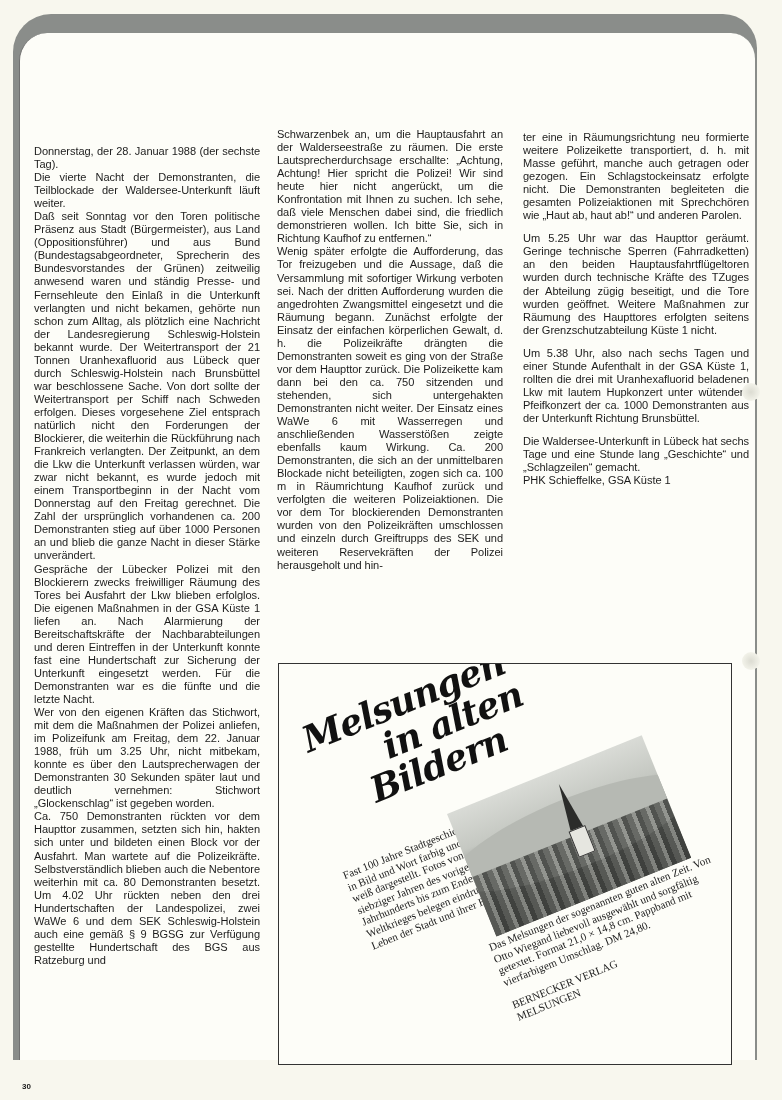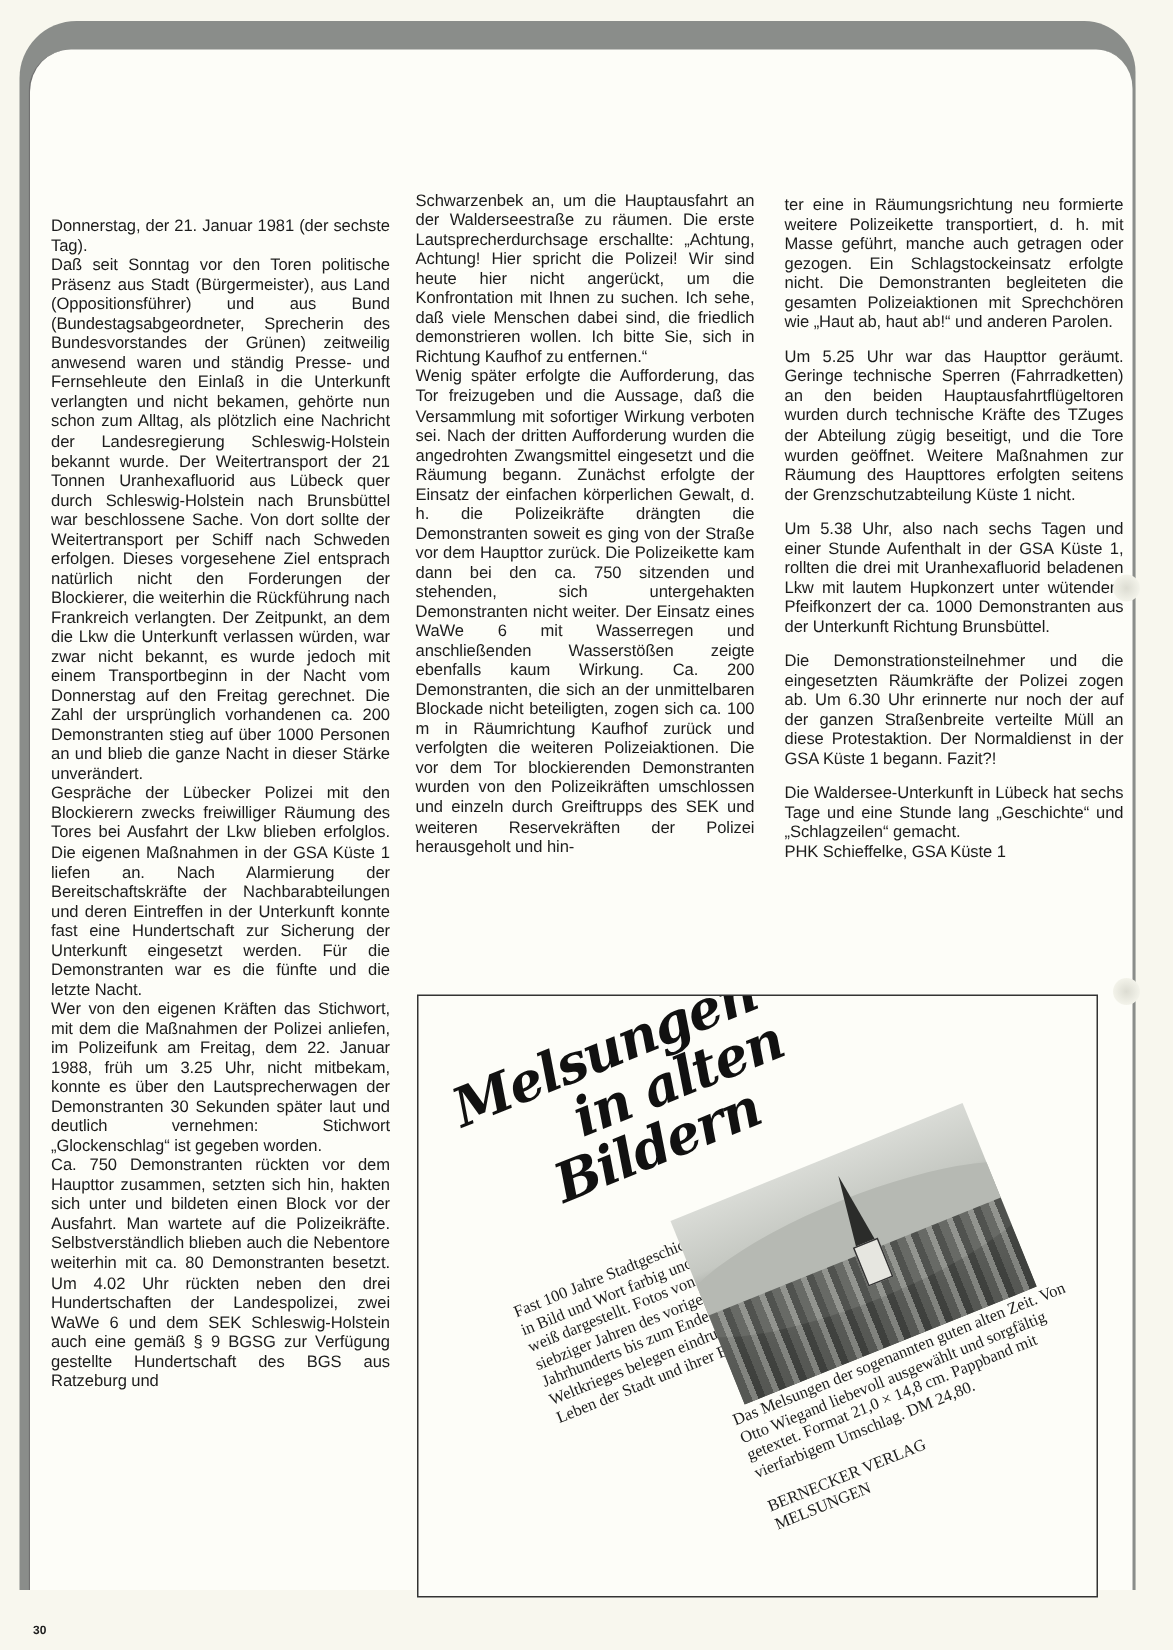--- a/index.html
+++ b/index.html
@@ -127,37 +127,37 @@
   }
 </style>
 </head>
 <body>
 
 <div class="frame"></div>
 <div class="frame-inner"></div>
 <div class="frame-cover"></div>
 
 <div class="col" id="col1">
-  <p>Donnerstag, der 21. Januar 1981 (der sechste Tag).</p>
+  <p>Donnerstag, der 28. Januar 1988 (der sechste Tag).</p>
+  <p>Die vierte Nacht der Demonstranten, die Teilblockade der Waldersee-Unterkunft läuft weiter.</p>
   <p>Daß seit Sonntag vor den Toren politische Präsenz aus Stadt (Bürgermeister), aus Land (Oppositionsführer) und aus Bund (Bundestagsabgeordneter, Sprecherin des Bundesvorstandes der Grünen) zeitweilig anwesend waren und ständig Presse- und Fernsehleute den Einlaß in die Unterkunft verlangten und nicht bekamen, gehörte nun schon zum Alltag, als plötzlich eine Nachricht der Landesregierung Schleswig-Holstein bekannt wurde. Der Weitertransport der 21 Tonnen Uranhexafluorid aus Lübeck quer durch Schleswig-Holstein nach Brunsbüttel war beschlossene Sache. Von dort sollte der Weitertransport per Schiff nach Schweden erfolgen. Dieses vorgesehene Ziel entsprach natürlich nicht den Forderungen der Blockierer, die weiterhin die Rückführung nach Frankreich verlangten. Der Zeitpunkt, an dem die Lkw die Unterkunft verlassen würden, war zwar nicht bekannt, es wurde jedoch mit einem Transportbeginn in der Nacht vom Donnerstag auf den Freitag gerechnet. Die Zahl der ursprünglich vorhandenen ca. 200 Demonstranten stieg auf über 1000 Personen an und blieb die ganze Nacht in dieser Stärke unverändert.</p>
   <p>Gespräche der Lübecker Polizei mit den Blockierern zwecks freiwilliger Räumung des Tores bei Ausfahrt der Lkw blieben erfolglos. Die eigenen Maßnahmen in der GSA Küste 1 liefen an. Nach Alarmierung der Bereitschaftskräfte der Nachbarabteilungen und deren Eintreffen in der Unterkunft konnte fast eine Hundertschaft zur Sicherung der Unterkunft eingesetzt werden. Für die Demonstranten war es die fünfte und die letzte Nacht.</p>
   <p>Wer von den eigenen Kräften das Stichwort, mit dem die Maßnahmen der Polizei anliefen, im Polizeifunk am Freitag, dem 22. Januar 1988, früh um 3.25 Uhr, nicht mitbekam, konnte es über den Lautsprecherwagen der Demonstranten 30 Sekunden später laut und deutlich vernehmen: Stichwort „Glockenschlag“ ist gegeben worden.</p>
   <p>Ca. 750 Demonstranten rückten vor dem Haupttor zusammen, setzten sich hin, hakten sich unter und bildeten einen Block vor der Ausfahrt. Man wartete auf die Polizeikräfte. Selbstverständlich blieben auch die Nebentore weiterhin mit ca. 80 Demonstranten besetzt. Um 4.02 Uhr rückten neben den drei Hundertschaften der Landespolizei, zwei WaWe 6 und dem SEK Schleswig-Holstein auch eine gemäß § 9 BGSG zur Verfügung gestellte Hundertschaft des BGS aus Ratzeburg und</p>
 </div>
 
 <div class="col" id="col2">
   <p>Schwarzenbek an, um die Hauptausfahrt an der Walderseestraße zu räumen. Die erste Lautsprecherdurchsage erschallte: „Achtung, Achtung! Hier spricht die Polizei! Wir sind heute hier nicht angerückt, um die Konfrontation mit Ihnen zu suchen. Ich sehe, daß viele Menschen dabei sind, die friedlich demonstrieren wollen. Ich bitte Sie, sich in Richtung Kaufhof zu entfernen.“</p>
   <p>Wenig später erfolgte die Aufforderung, das Tor freizugeben und die Aussage, daß die Versammlung mit sofortiger Wirkung verboten sei. Nach der dritten Aufforderung wurden die angedrohten Zwangsmittel eingesetzt und die Räumung begann. Zunächst erfolgte der Einsatz der einfachen körperlichen Gewalt, d. h. die Polizeikräfte drängten die Demonstranten soweit es ging von der Straße vor dem Haupttor zurück. Die Polizeikette kam dann bei den ca. 750 sitzenden und stehenden, sich untergehakten Demonstranten nicht weiter. Der Einsatz eines WaWe 6 mit Wasserregen und anschließenden Wasserstößen zeigte ebenfalls kaum Wirkung. Ca. 200 Demonstranten, die sich an der unmittelbaren Blockade nicht beteiligten, zogen sich ca. 100 m in Räumrichtung Kaufhof zurück und verfolgten die weiteren Polizeiaktionen. Die vor dem Tor blockierenden Demonstranten wurden von den Polizeikräften umschlossen und einzeln durch Greiftrupps des SEK und weiteren Reservekräften der Polizei herausgeholt und hin-</p>
 </div>
 
 <div class="col" id="col3">
   <p>ter eine in Räumungsrichtung neu formierte weitere Polizeikette transportiert, d. h. mit Masse geführt, manche auch getragen oder gezogen. Ein Schlagstockeinsatz erfolgte nicht. Die Demonstranten begleiteten die gesamten Polizeiaktionen mit Sprechchören wie „Haut ab, haut ab!“ und anderen Parolen.</p>
   <p class="gap">Um 5.25 Uhr war das Haupttor geräumt. Geringe technische Sperren (Fahrradketten) an den beiden Hauptausfahrtflügeltoren wurden durch technische Kräfte des TZuges der Abteilung zügig beseitigt, und die Tore wurden geöffnet. Weitere Maßnahmen zur Räumung des Haupttores erfolgten seitens der Grenzschutzabteilung Küste 1 nicht.</p>
   <p class="gap">Um 5.38 Uhr, also nach sechs Tagen und einer Stunde Aufenthalt in der GSA Küste 1, rollten die drei mit Uranhexafluorid beladenen Lkw mit lautem Hupkonzert unter wütendem Pfeifkonzert der ca. 1000 Demonstranten aus der Unterkunft Richtung Brunsbüttel.</p>
-  <p class="gap">Die Demonstrationsteilnehmer und die eingesetzten Räumkräfte der Polizei zogen ab. Um 6.30 Uhr erinnerte nur noch der auf der ganzen Straßenbreite verteilte Müll an diese Protestaktion. Der Normaldienst in der GSA Küste 1 begann. Fazit?!</p>
   <p class="gap">Die Waldersee-Unterkunft in Lübeck hat sechs Tage und eine Stunde lang „Geschichte“ und „Schlagzeilen“ gemacht.</p>
   <p class="signature">PHK Schieffelke, GSA Küste 1</p>
 </div>
 
 <div class="ad-box">
   <div class="ad-title">
     <div>Melsungen</div>
     <div>in alten</div>
     <div>Bildern</div>
   </div>

